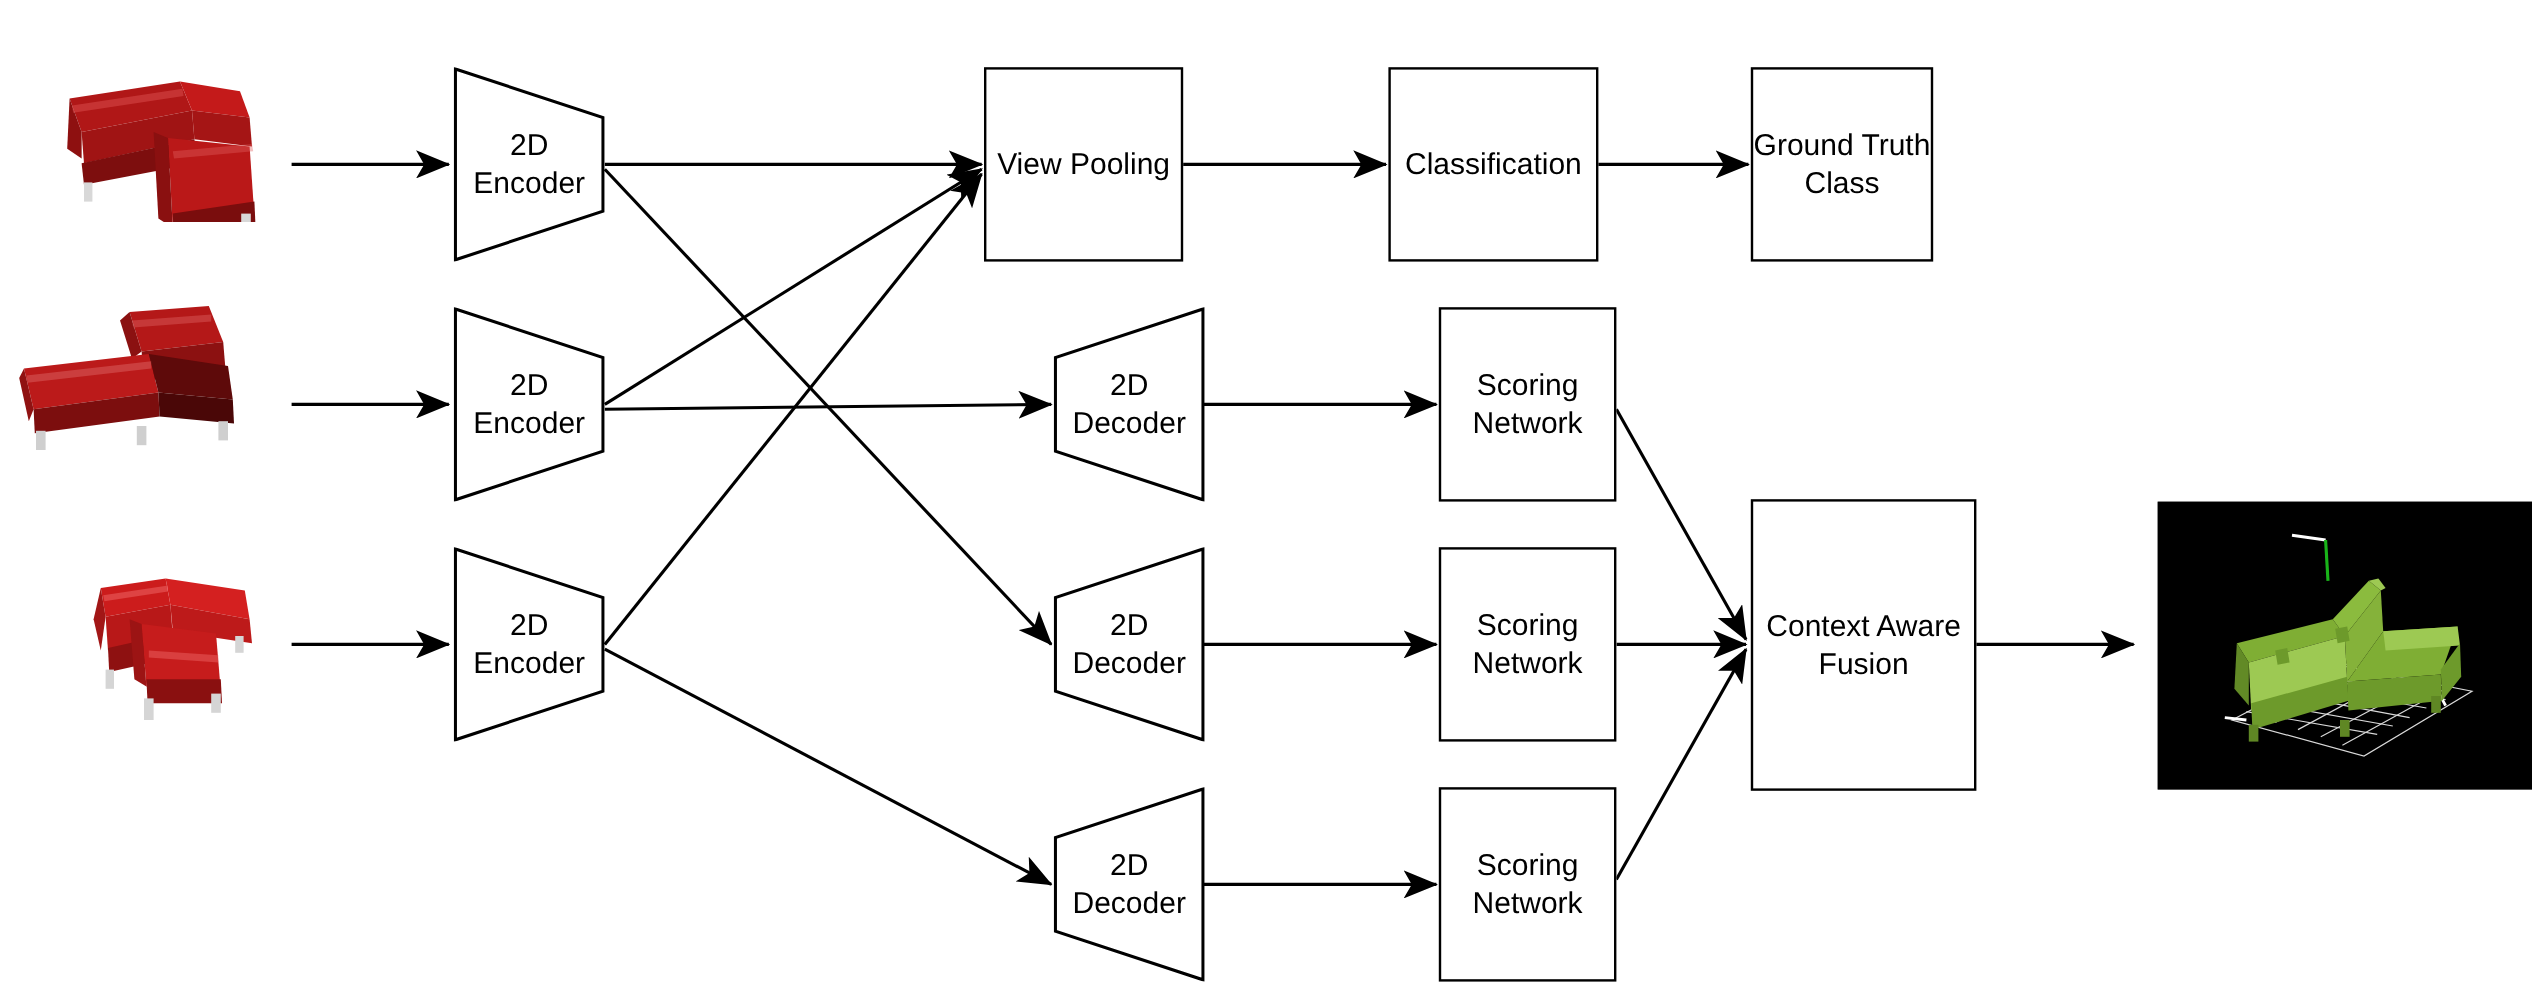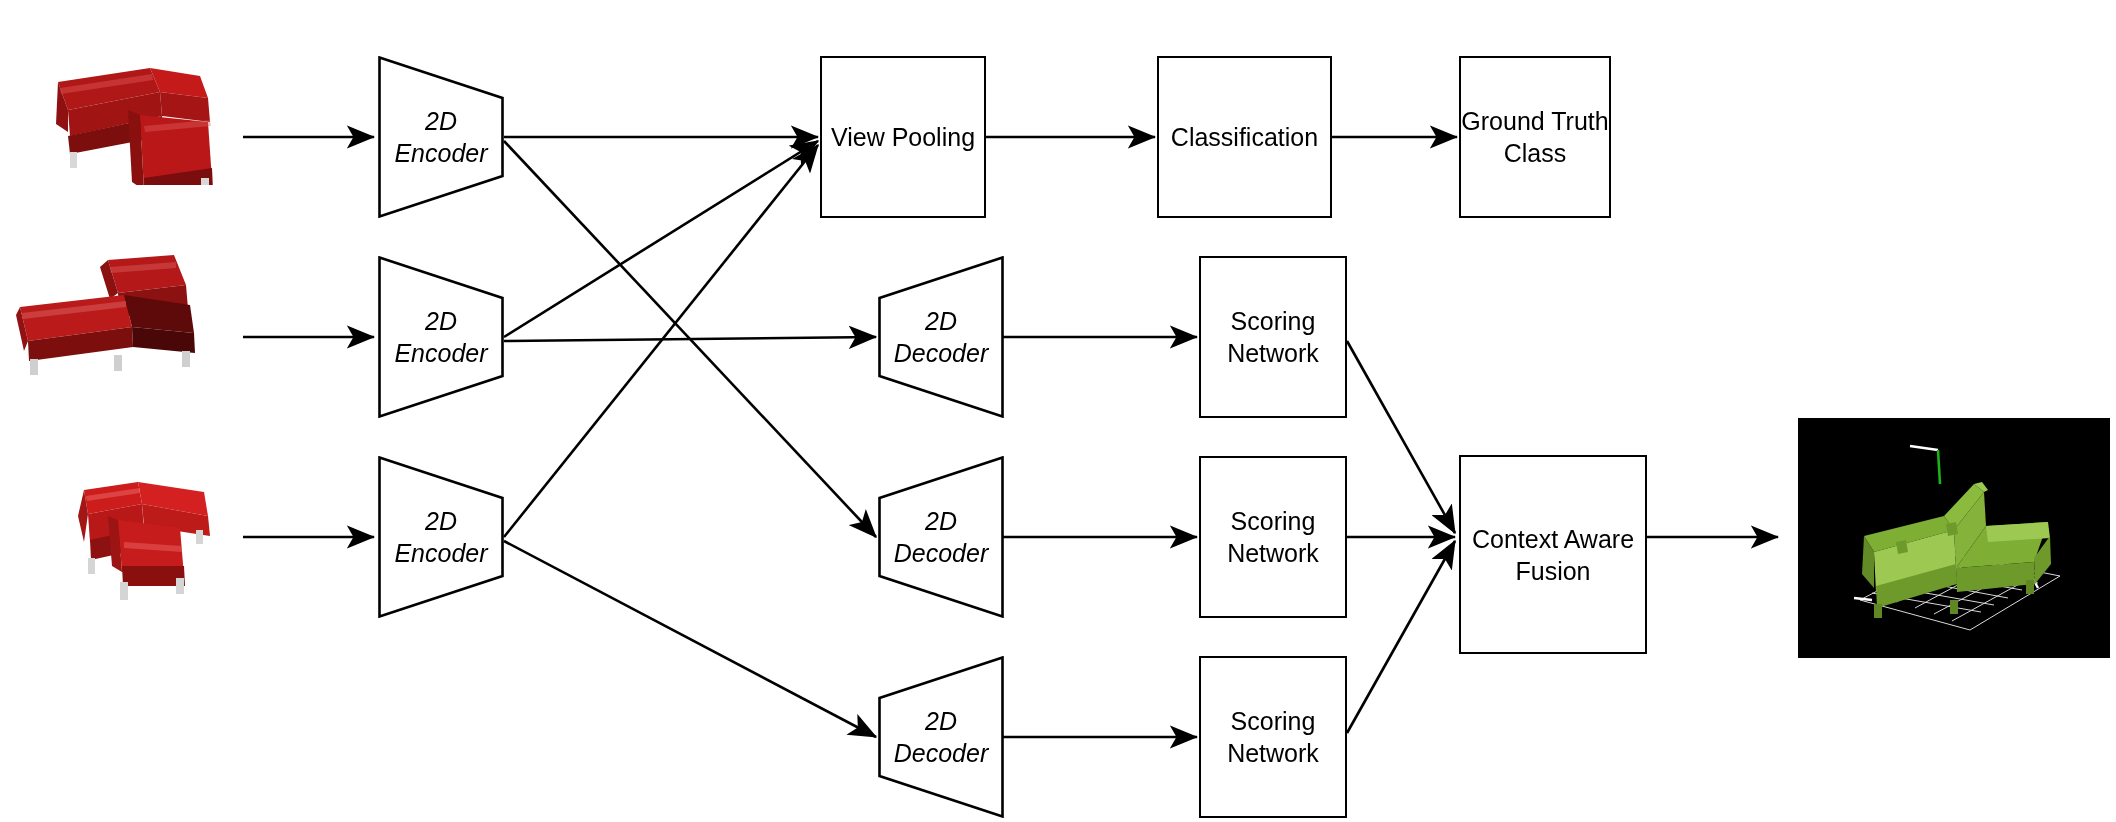--- a/index.html
+++ b/index.html
@@ -49,21 +49,20 @@
   .trap .trap-svg {
     position: absolute;
     left: 0;
     top: 0;
     width: 100%;
     height: 100%;
   }
   .trap .trap-label {
     position: relative;
     z-index: 2;
-    font-style: italic;
   }
   .thumb {
     position: absolute;
     overflow: hidden;
   }
   .thumb svg { display: block; width: 100%; height: 100%; }
   .out-render {
     position: absolute;
     background: #000000;
     overflow: hidden;
@@ -242,21 +241,21 @@
   <div class="node rect" style="left:1199px; top:456px; width:148px; height:162px;">
     <span>Scoring
 Network</span>
   </div>
 
   <div class="node rect" style="left:1199px; top:656px; width:148px; height:162px;">
     <span>Scoring
 Network</span>
   </div>
 
-  <div class="node rect" style="left:1459px; top:416px; width:188px; height:199px;margin-top:39px;">
+  <div class="node rect" style="left:1459px; top:416px; width:188px; height:243px;">
     <span>Context Aware
 Fusion</span>
   </div>
 
   <div class="out-render" style="left:1798px; top:418px; width:312px; height:240px;">
     <svg viewBox="0 0 312 240" xmlns="http://www.w3.org/2000/svg">
       <rect x="0" y="0" width="312" height="240" fill="#000000"></rect>
       <g stroke="#ffffff" stroke-width="1" opacity="0.85" fill="none">
         <path d="M62,182 L150,136 L262,158 L172,212 Z"></path>
         <path d="M74,175 L183,194"></path>

